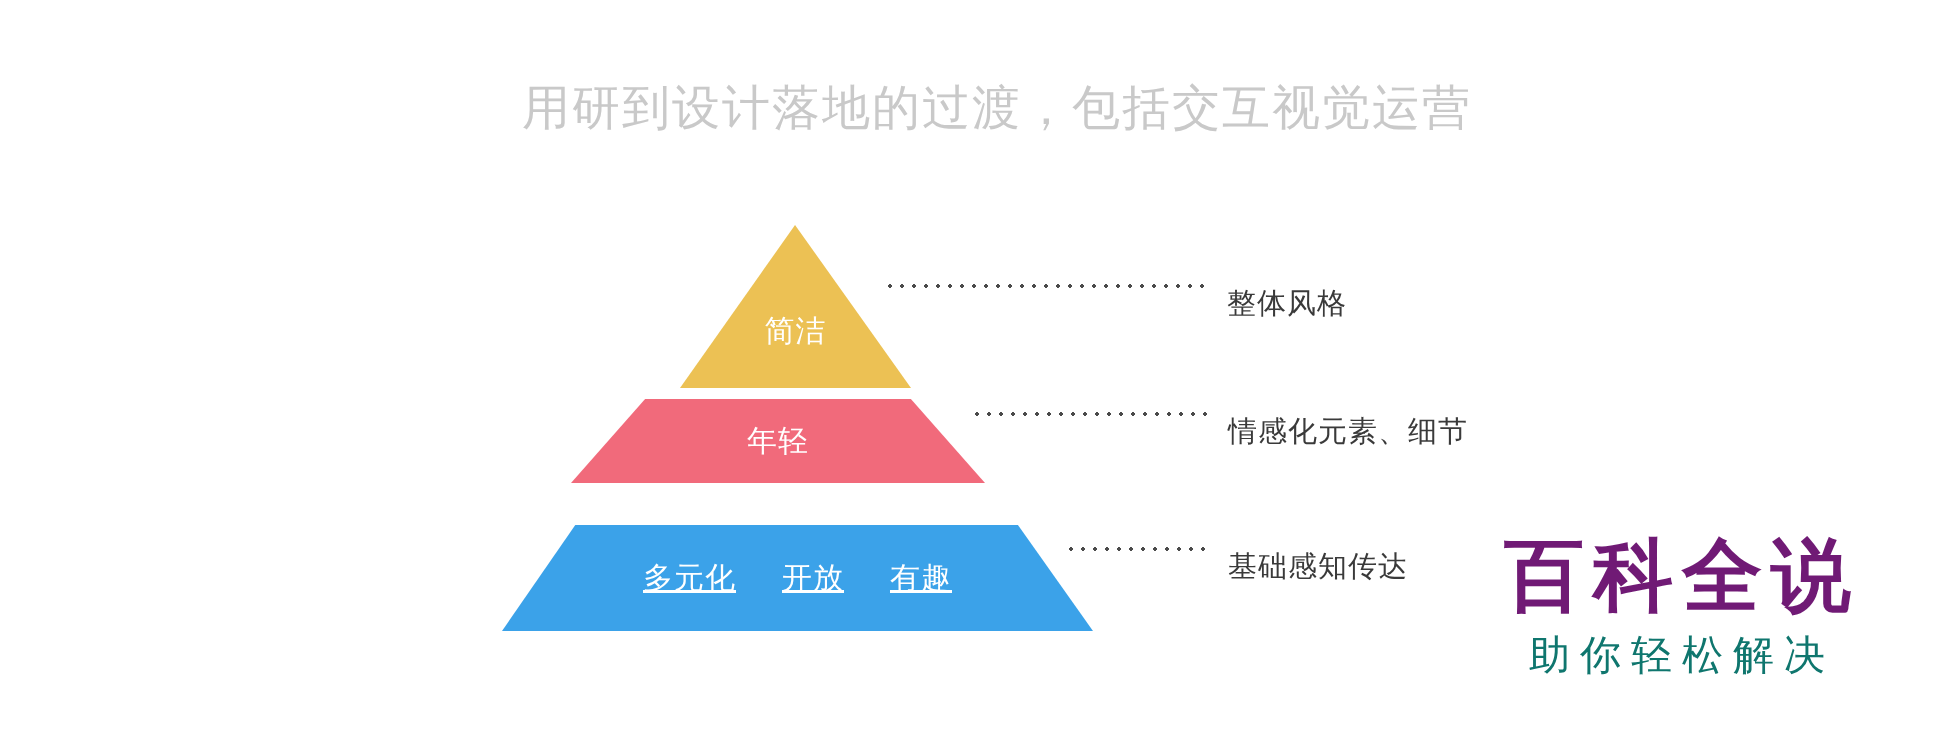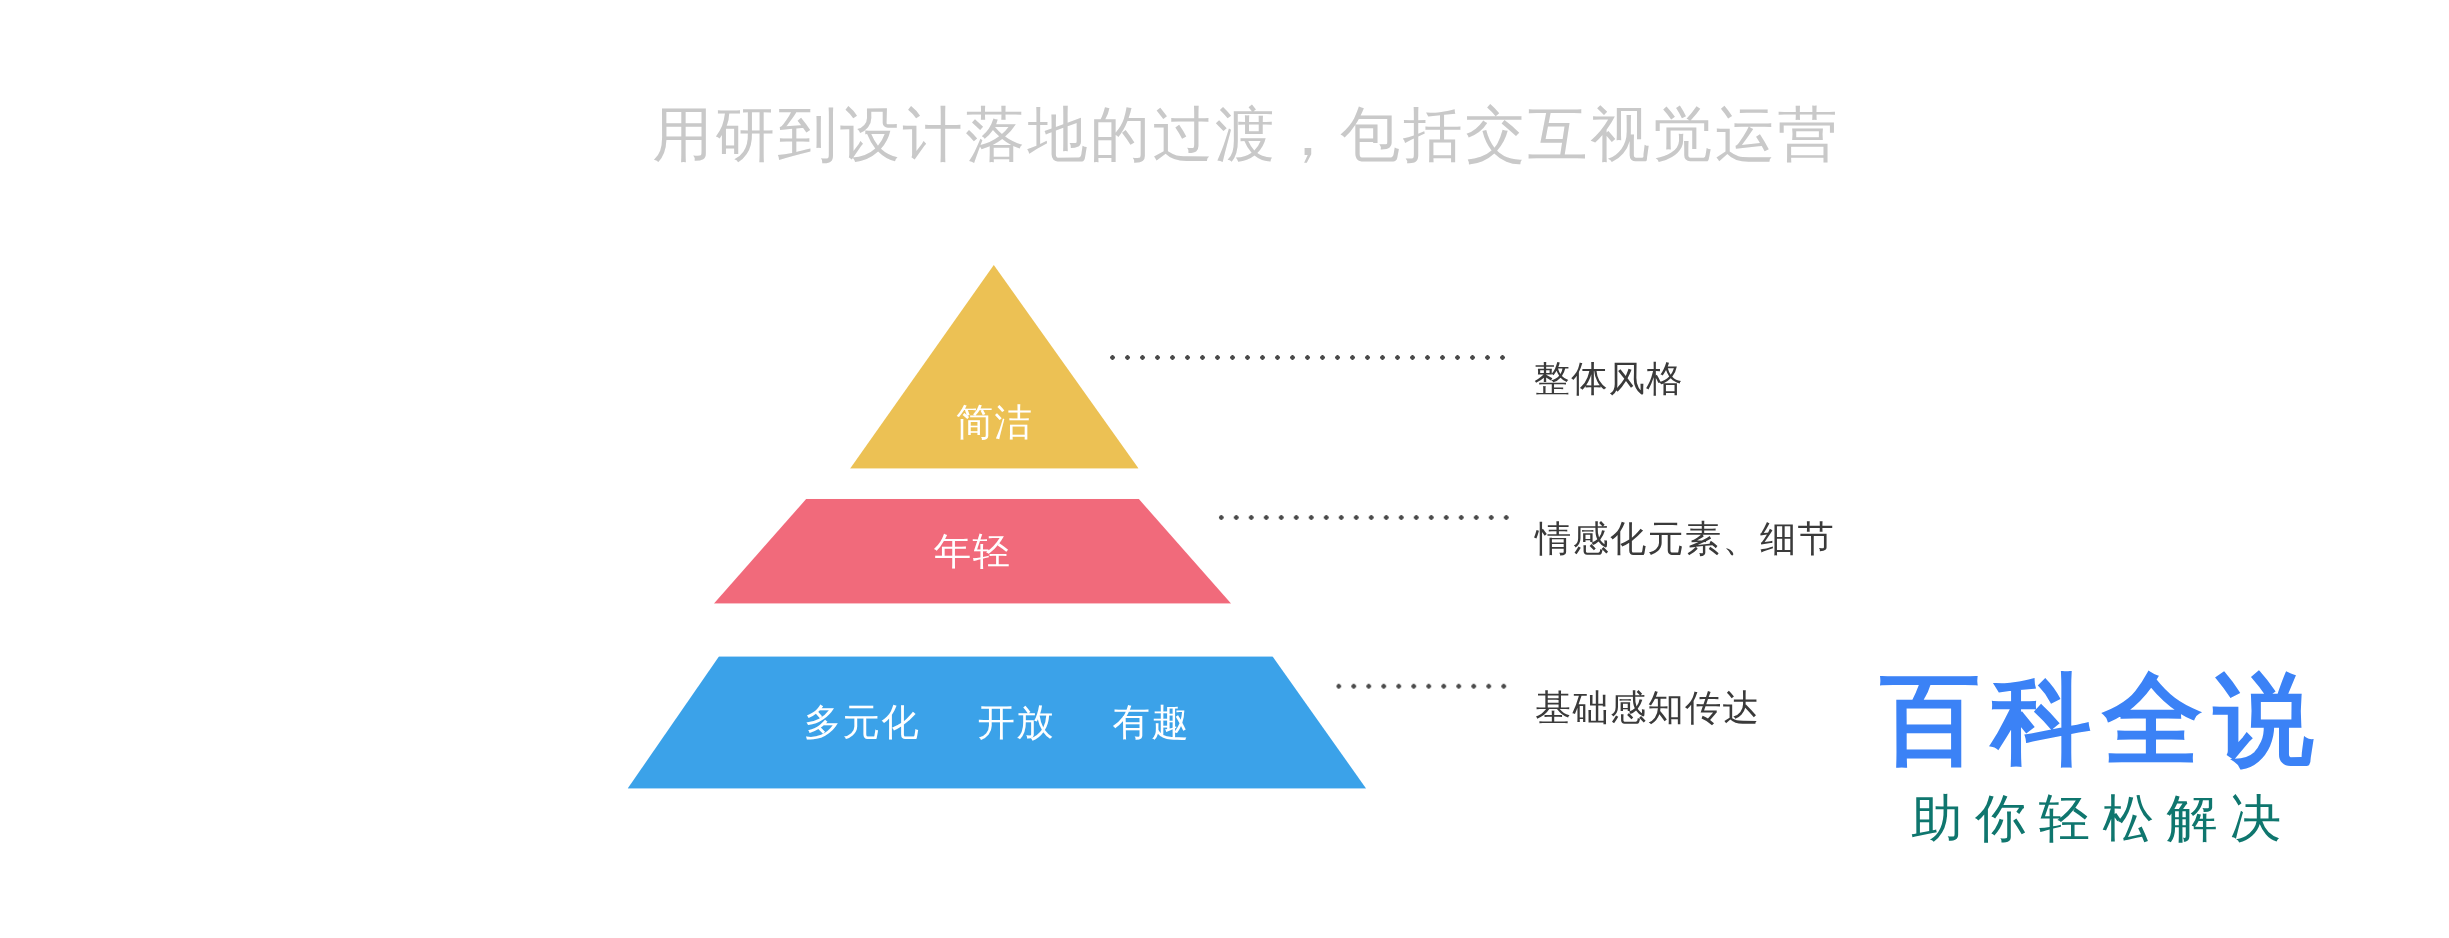--- a/index.html
+++ b/index.html
@@ -33,37 +33,38 @@
   .layer {
     position: absolute;
     display: flex;
     align-items: center;
     justify-content: center;
     color: #ffffff;
     font-size: 30px;
     letter-spacing: 1px;
   }
   .layer-top {
-    left: 180px; top: 0;
+    left: 180px; top: 13px;
     width: 231px; height: 163px;
     clip-path: polygon(49.8% 0%, 0% 100%, 100% 100%);
     align-items: flex-end;
-    padding-bottom: 16px;
+    padding-bottom: 36px;
     text-align: right;
   }
   .layer-middle {
     left: 71px; top: 187px;
     width: 414px; height: 84px;
     clip-path: polygon(17.9% 0%, 82.1% 0%, 100% 100%, 0% 100%);
   }
   .layer-bottom {
     left: 2px; top: 313px;
     width: 591px; height: 106px;
     clip-path: polygon(12.4% 0%, 87.3% 0%, 100% 100%, 0% 100%);
     gap: 46px;
+    text-decoration: underline;
   }
 
   
   .annotation {
     position: absolute;
     display: flex;
     height: 36px;
   }
   .dotted-line {
     height: 4px;
@@ -91,21 +92,21 @@
   .brand {
     position: absolute;
     left: 1682px; top: 534px;
     transform: translateX(-50%);
     text-align: center;
     white-space: nowrap;
   }
   .brand-name {
     font-size: 80px;
     font-weight: 700;
-    color: #3b82f6;
+    color: #701a75;
     letter-spacing: 9px;
     line-height: 1.05;
   }
   .brand-tagline {
     margin-top: 10px;
     font-size: 41px;
     color: #0f766e;
     letter-spacing: 10px;
   }
 </style>

